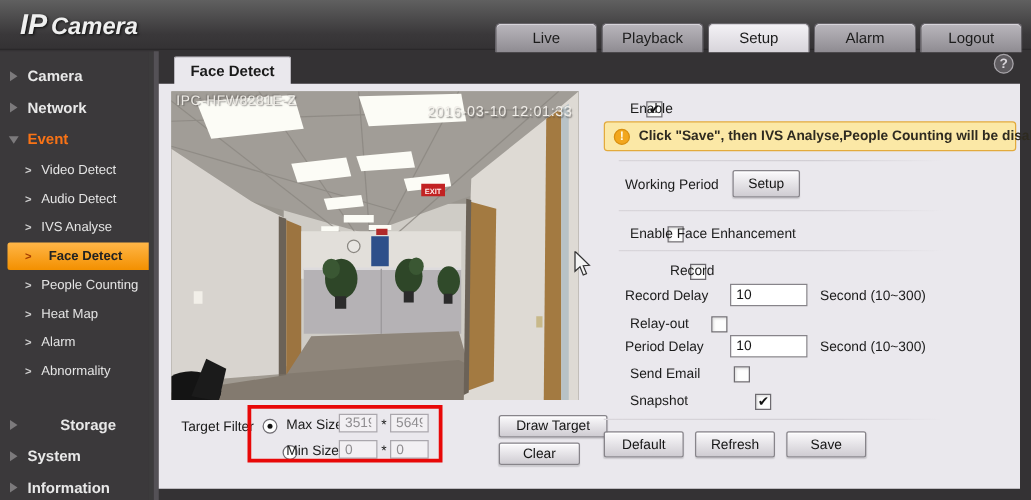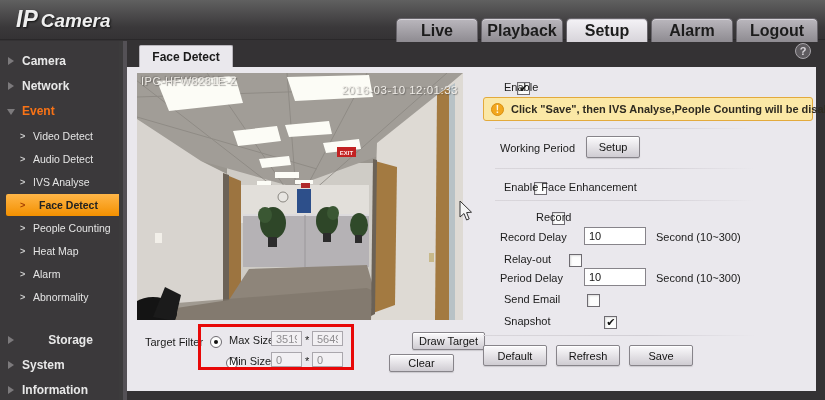--- a/index.html
+++ b/index.html
@@ -11,21 +11,21 @@
   .header { left:0; top:0; width:825px; height:40px;
     background:linear-gradient(#606060, #3a383a 70%, #343234); border-bottom:1px solid #2a282a; }
   .logo { left:16px; top:6px; color:#efefef; font-style:italic; font-weight:bold;
     text-shadow:1px 1px 2px #111; }
   .logo .ip { font-size:23px; letter-spacing:0px; }
   .logo .cam { font-size:19px; margin-left:3px; }
 
   .navtabs { right:7px; top:18px; display:flex; gap:3px; }
   .navtab { width:82px; height:24px; border:1px solid #67646a; border-bottom:none;
     border-radius:5px 5px 0 0; background:linear-gradient(#bab7bd, #8e8b91);
-    color:#1c1c1c; font-size:16px; font-weight:bold; text-align:center; line-height:23px;
+    color:#1c1c1c; font-size:12px; font-weight:normal; text-align:center; line-height:23px;
     cursor:pointer; box-shadow:inset 0 1px 0 #d6d3d9; }
   .navtab.active { background:linear-gradient(#f4f2f6, #d7d4da); }
 
   
   .sidebar { left:0; top:41px; width:123px; height:359px; background:#3b393b;
     border-right:4px solid #55525616; }
   .side-edge { left:123px; top:41px; width:4px; height:359px; background:#545156; }
   .side-item { position:relative; padding:6px 0 6px 22px; color:#e8e8e8; font-size:12px;
     font-weight:bold; cursor:pointer; line-height:13px; }
   .side-item .tri { position:absolute; left:8px; top:8px; width:0; height:0;
@@ -258,22 +258,22 @@
 <input class="abs txtinput dim" style="left: 312px; top: 331px; width: 31px; height: 15px;" value="5649">
 
 <span class="abs radio" style="left:210px; top:353px;"></span>
 <div class="abs lbl" style="left:229px; top:355px;">Min Size</div>
 <input class="abs txtinput dim" style="left: 271px; top: 352px; width: 31px; height: 15px;" value="0">
 <div class="abs lbl" style="left:305px; top:355px;">*</div>
 <input class="abs txtinput dim" style="left: 312px; top: 352px; width: 31px; height: 15px;" value="0">
 
 <div class="abs red-frame"></div>
 
-<button class="abs btn" style="left:412px; top:332px; width:73px; height:18px;">Draw Target</button>
-<button class="abs btn" style="left:389px; top:354px; width:65px; height:18px;">Clear</button>
+<button class="abs btn" style="left:399px; top:332px; width:87px; height:18px;">Draw Target</button>
+<button class="abs btn" style="left:399px; top:354px; width:65px; height:18px;">Clear</button>
 
 
 <span class="abs cb on" style="left:484px; top:79px;"></span>
 <div class="abs lbl" style="left:504px; top:81px;">Enable</div>
 
 <div class="abs warning">
   <div class="warn-ico">!</div>
   <div class="warn-txt">Click "Save", then IVS Analyse,People Counting will be disabled!</div>
 </div>
 

